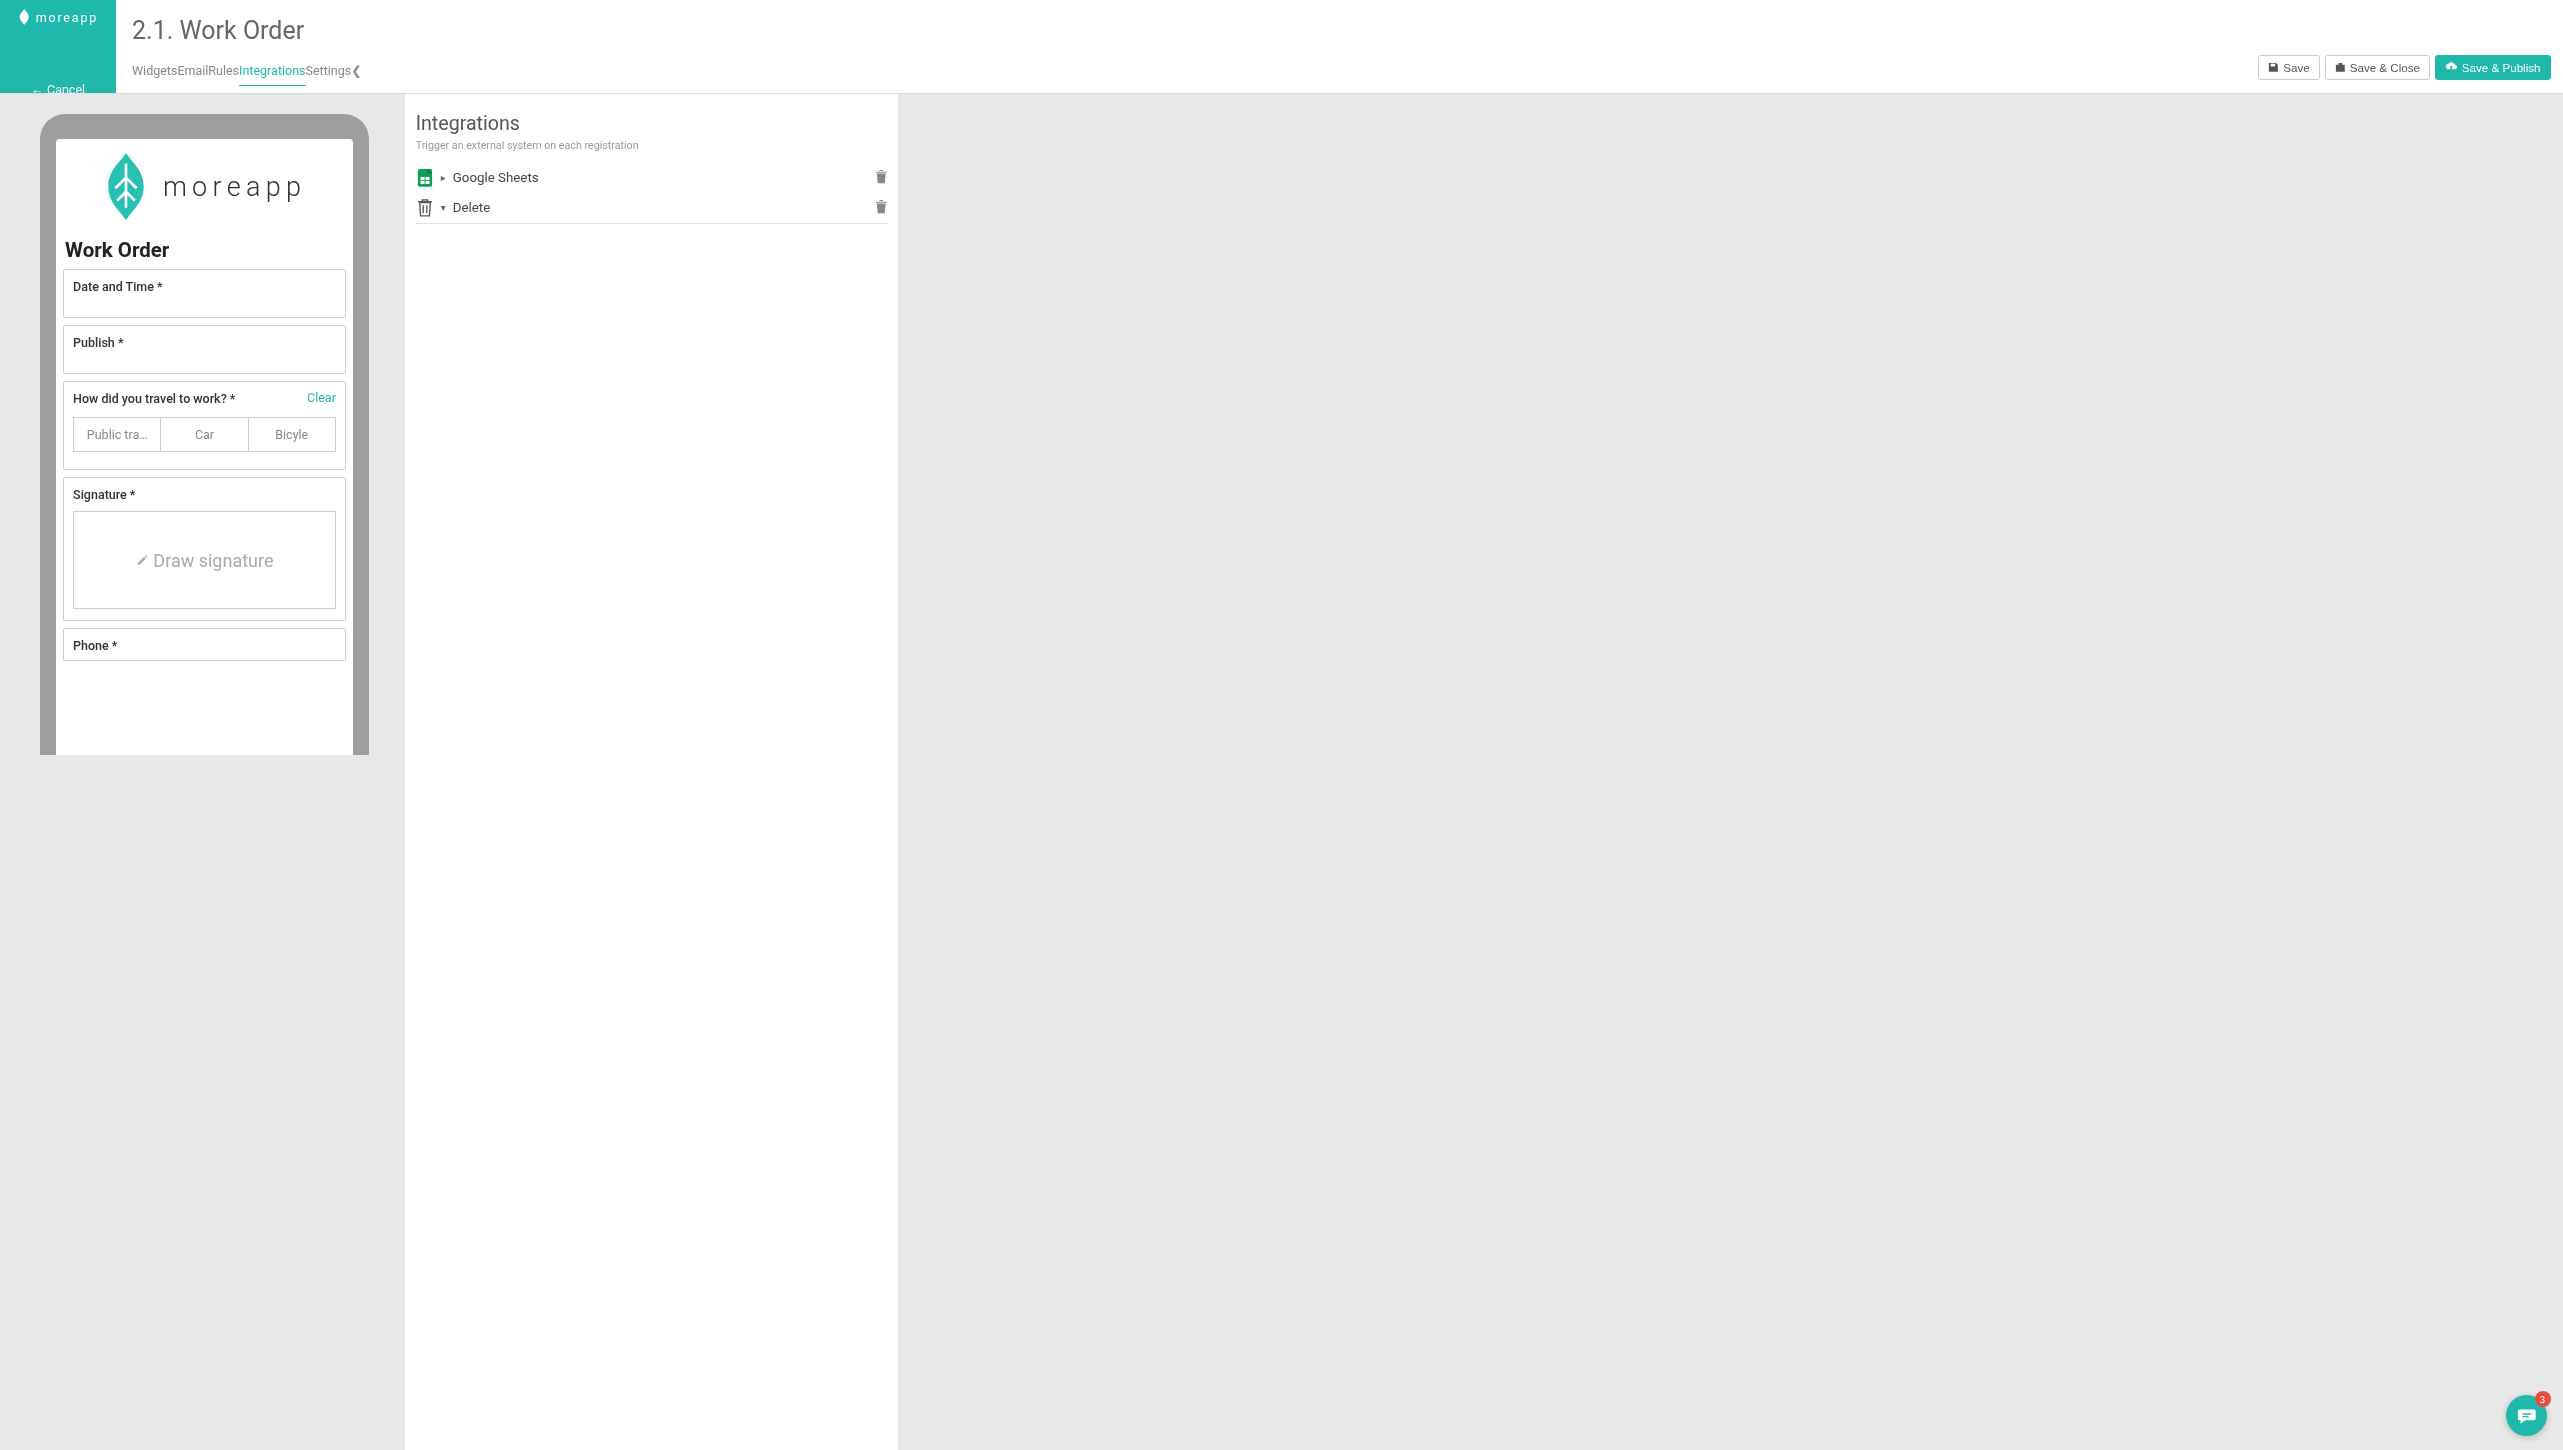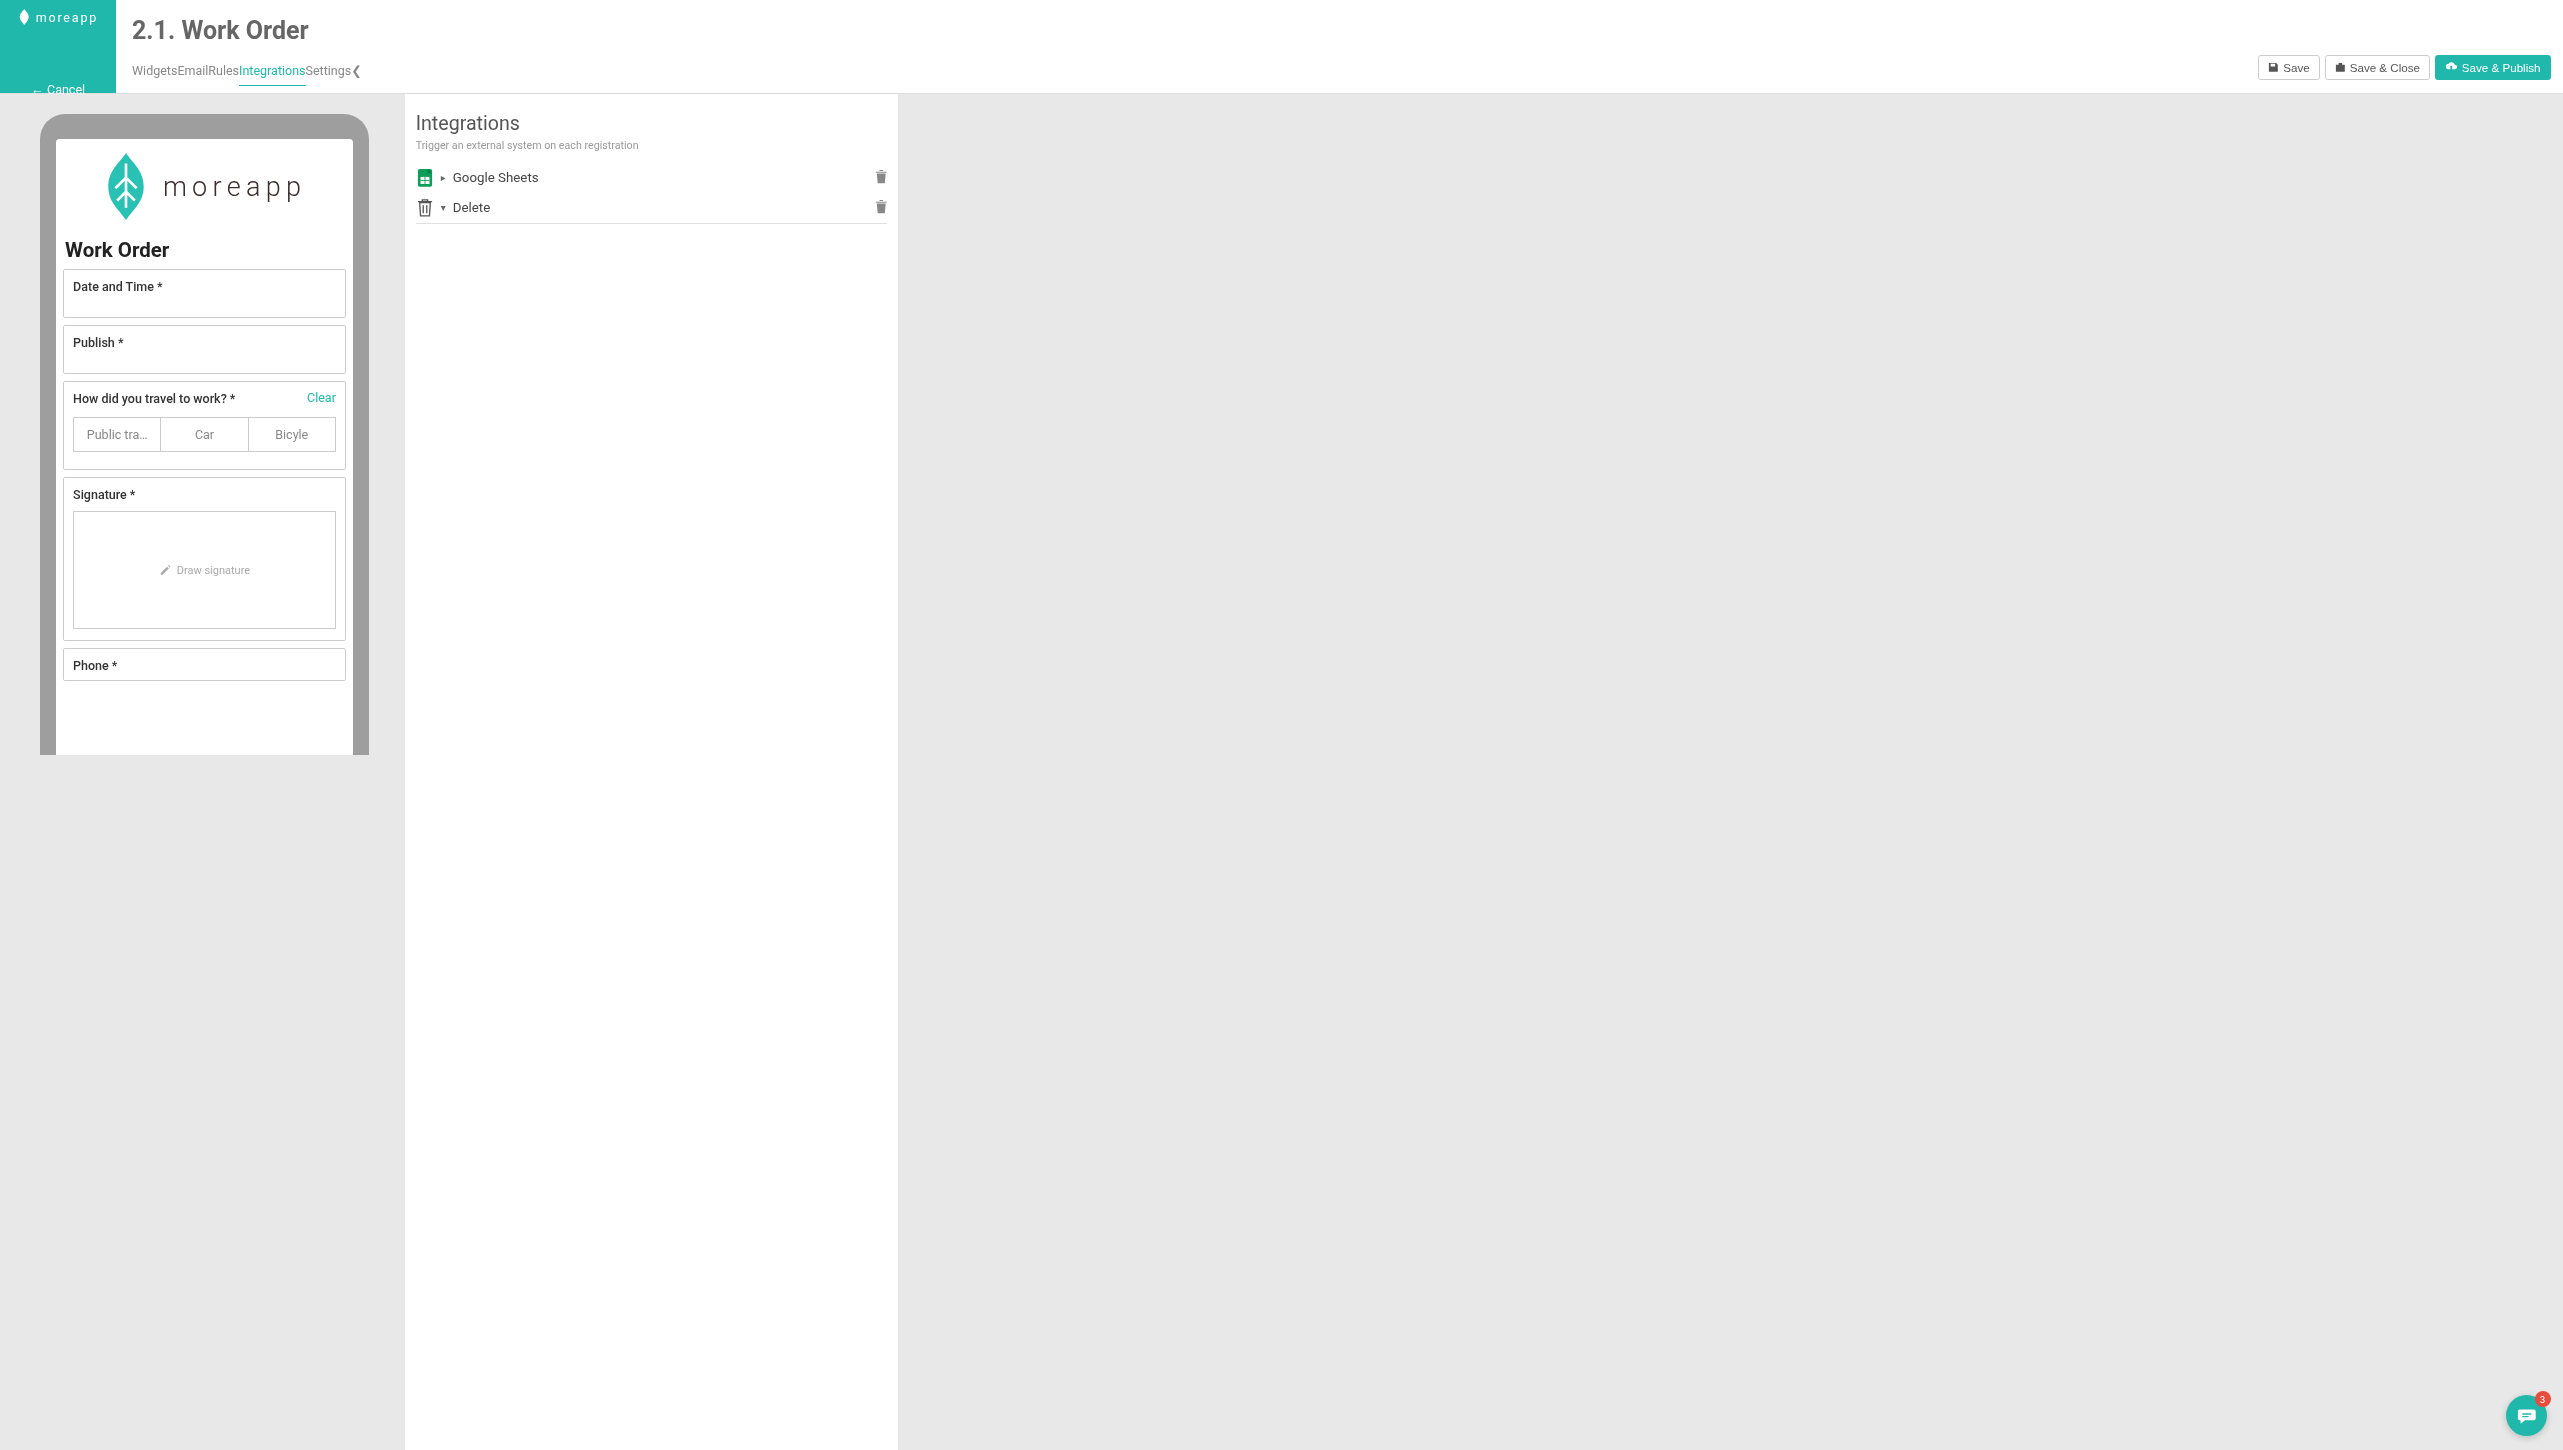--- a/index.html
+++ b/index.html
@@ -51,21 +51,21 @@
   padding: 5.3px 9px;
   margin-top: 16px;
 }
 .header-right {
   flex: 1;
   display: flex;
   flex-direction: column;
 }
 .page-title {
   font-size: 25px;
-  font-weight: 700;
+  font-weight: 400;
   color: #666;
   padding: 16px 16px 9px 16px;
 }
 .subnav-row {
   display: flex;
   align-items: center;
   justify-content: space-between;
   padding: 0 12.5px 0 16px;
 }
 .tabs {
@@ -216,28 +216,28 @@
   color: #fff;
   display:flex;
   align-items:center;
   justify-content:center;
   font-size:14.2px;
   line-height:1;
 }
 .field.signature { padding-bottom: 10.7px; }
 .sig-box {
   border: 0.9px solid #ccc;
-  height: 118px;
+  height: 98px;
   margin-top: 9px;
   display:flex;
   align-items:center;
   justify-content:center;
   color:#aaa;
   gap:5.3px;
-  font-size:11px;
+  font-size:18px;
 }
 
 
 .panel-col {
   background: #fff;
   width: 494px;
   min-height: 100%;
   border-right: 0.9px solid #e5e5e5;
   padding: 18px 10.7px 18px 10.7px;
 }

